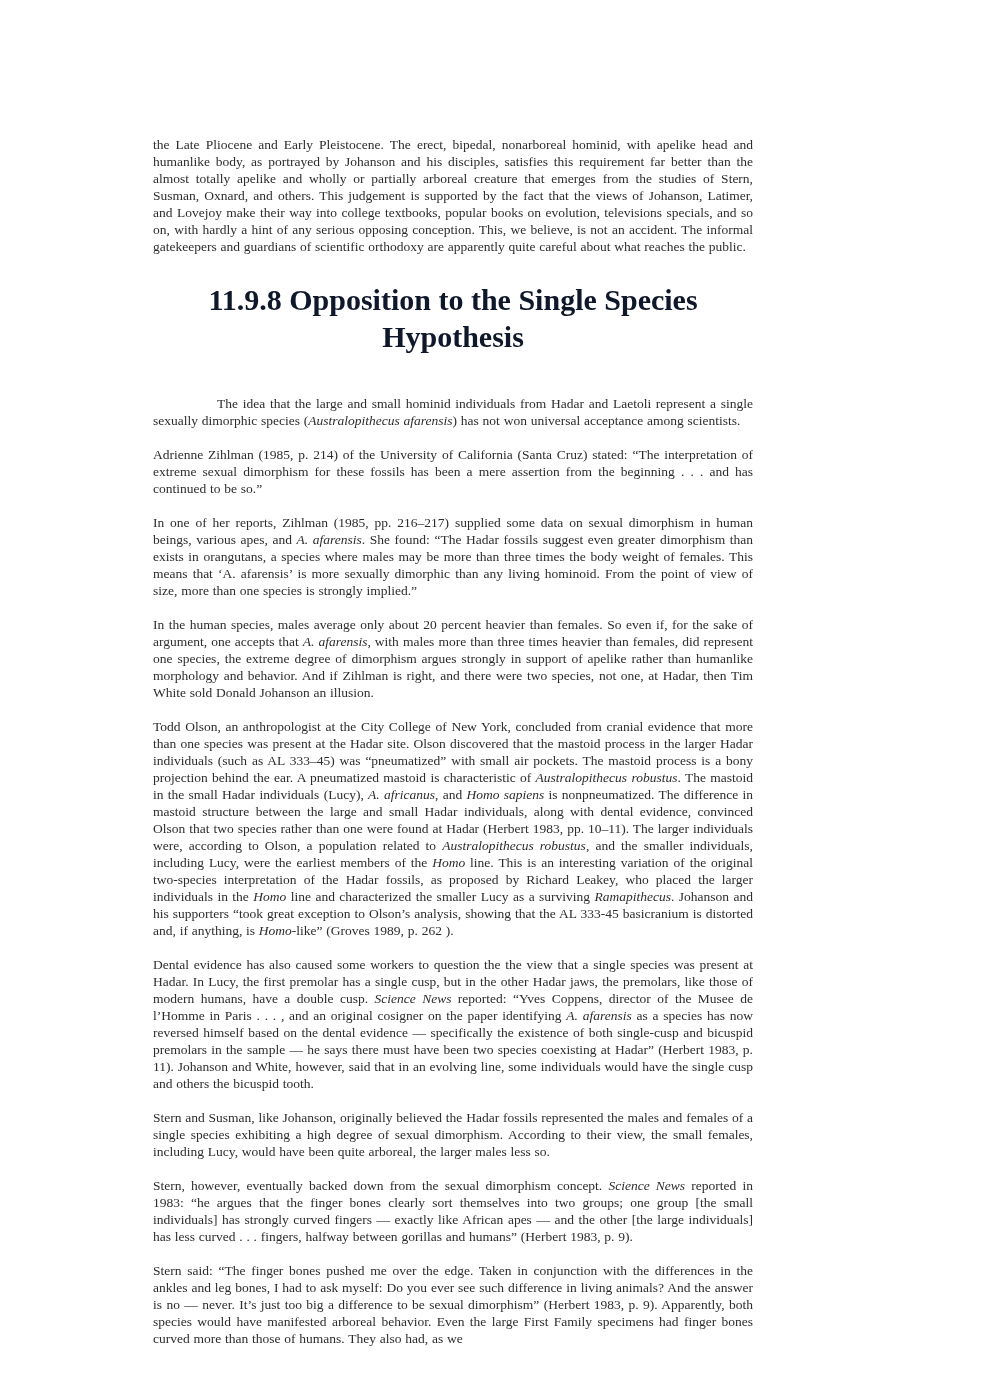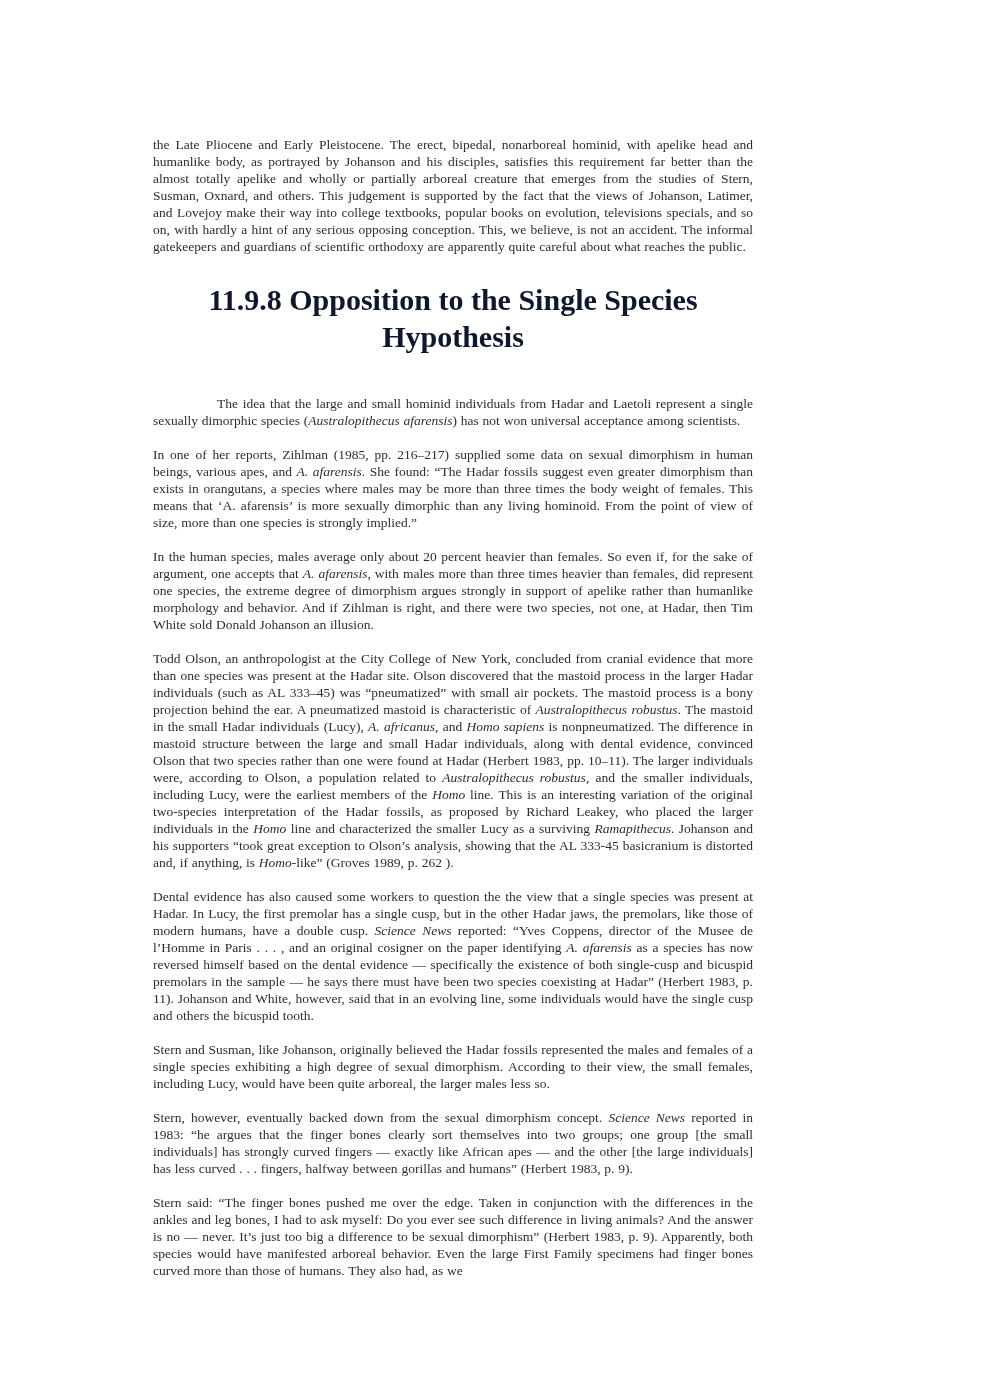--- a/index.html
+++ b/index.html
@@ -48,20 +48,21 @@
 </head>
 <body>
 
 <div class="page">
   <p class="para"><span>the Late Pliocene and Early Pleistocene. The erect, bipedal, nonarboreal hominid, with apelike head and humanlike body, as portrayed by Johanson and his disciples, satisfies this requirement far better than the almost totally apelike and wholly or partially arboreal creature that emerges from the studies of Stern, Susman, Oxnard, and others. This judgement is supported by the fact that the views of Johanson, Latimer, and Lovejoy make their way into college textbooks, popular books on evolution, televisions specials, and so on, with hardly a hint of any serious opposing conception. This, we believe, is not an accident. The informal gatekeepers and guardians of scientific orthodoxy are apparently quite careful about what reaches the public.</span></p>
 
   <h1 class="heading">11.9.8 Opposition to the Single Species Hypothesis</h1>
 
   <p class="para indent-first"><span>The idea that the large and small hominid individuals from Hadar and Laetoli represent a single sexually dimorphic species (</span><em>Australopithecus afarensis</em><span>) has not won universal acceptance among scientists.</span></p>
 
+  <p class="para"><span>Adrienne Zihlman (1985, p. 214) of the University of California (Santa Cruz) stated: “The interpretation of extreme sexual dimorphism for these fossils has been a mere assertion from the beginning . . . and has continued to be so.”</span></p>
 
   <p class="para"><span>In one of her reports, Zihlman (1985, pp. 216–217) supplied some data on sexual dimorphism in human beings, various apes, and </span><em>A. afarensis</em><span>. She found: “The Hadar fossils suggest even greater dimorphism than exists in orangutans, a species where males may be more than three times the body weight of females. This means that ‘A. afarensis’ is more sexually dimorphic than any living hominoid. From the point of view of size, more than one species is strongly implied.”</span></p>
 
   <p class="para"><span>In the human species, males average only about 20 percent heavier than females. So even if, for the sake of argument, one accepts that </span><em>A. afarensis</em><span>, with males more than three times heavier than females, did represent one species, the extreme degree of dimorphism argues strongly in support of apelike rather than humanlike morphology and behavior. And if Zihlman is right, and there were two species, not one, at Hadar, then Tim White sold Donald Johanson an illusion.</span></p>
 
   <p class="para"><span>Todd Olson, an anthropologist at the City College of New York, concluded from cranial evidence that more than one species was present at the Hadar site. Olson discovered that the mastoid process in the larger Hadar individuals (such as AL 333–45) was “pneumatized” with small air pockets. The mastoid process is a bony projection behind the ear. A pneumatized mastoid is characteristic of </span><em>Australopithecus robustus</em><span>. The mastoid in the small Hadar individuals (Lucy), </span><em>A. africanus</em><span>, and </span><em>Homo sapiens</em><span> is nonpneumatized. The difference in mastoid structure between the large and small Hadar individuals, along with dental evidence, convinced Olson that two species rather than one were found at Hadar (Herbert 1983, pp. 10–11). The larger individuals were, according to Olson, a population related to </span><em>Australopithecus robustus</em><span>, and the smaller individuals, including Lucy, were the earliest members of the </span><em>Homo</em><span> line. This is an interesting variation of the original two-species interpretation of the Hadar fossils, as proposed by Richard Leakey, who placed the larger individuals in the </span><em>Homo</em><span> line and characterized the smaller Lucy as a surviving </span><em>Ramapithecus</em><span>. Johanson and his supporters “took great exception to Olson’s analysis, showing that the AL 333-45 basicranium is distorted and, if anything, is </span><em>Homo</em><span>-like” (Groves 1989, p. 262 ).</span></p>
 
   <p class="para"><span>Dental evidence has also caused some workers to question the the view that a single species was present at Hadar. In Lucy, the first premolar has a single cusp, but in the other Hadar jaws, the premolars, like those of modern humans, have a double cusp. </span><em>Science News</em><span> reported: “Yves Coppens, director of the Musee de l’Homme in Paris . . . , and an original cosigner on the paper identifying </span><em>A. afarensis</em><span> as a species has now reversed himself based on the dental evidence — specifically the existence of both single-cusp and bicuspid premolars in the sample — he says there must have been two species coexisting at Hadar” (Herbert 1983, p. 11). Johanson and White, however, said that in an evolving line, some individuals would have the single cusp and others the bicuspid tooth.</span></p>
 
   <p class="para"><span>Stern and Susman, like Johanson, originally believed the Hadar fossils represented the males and females of a single species exhibiting a high degree of sexual dimorphism. According to their view, the small females, including Lucy, would have been quite arboreal, the larger males less so.</span></p>

